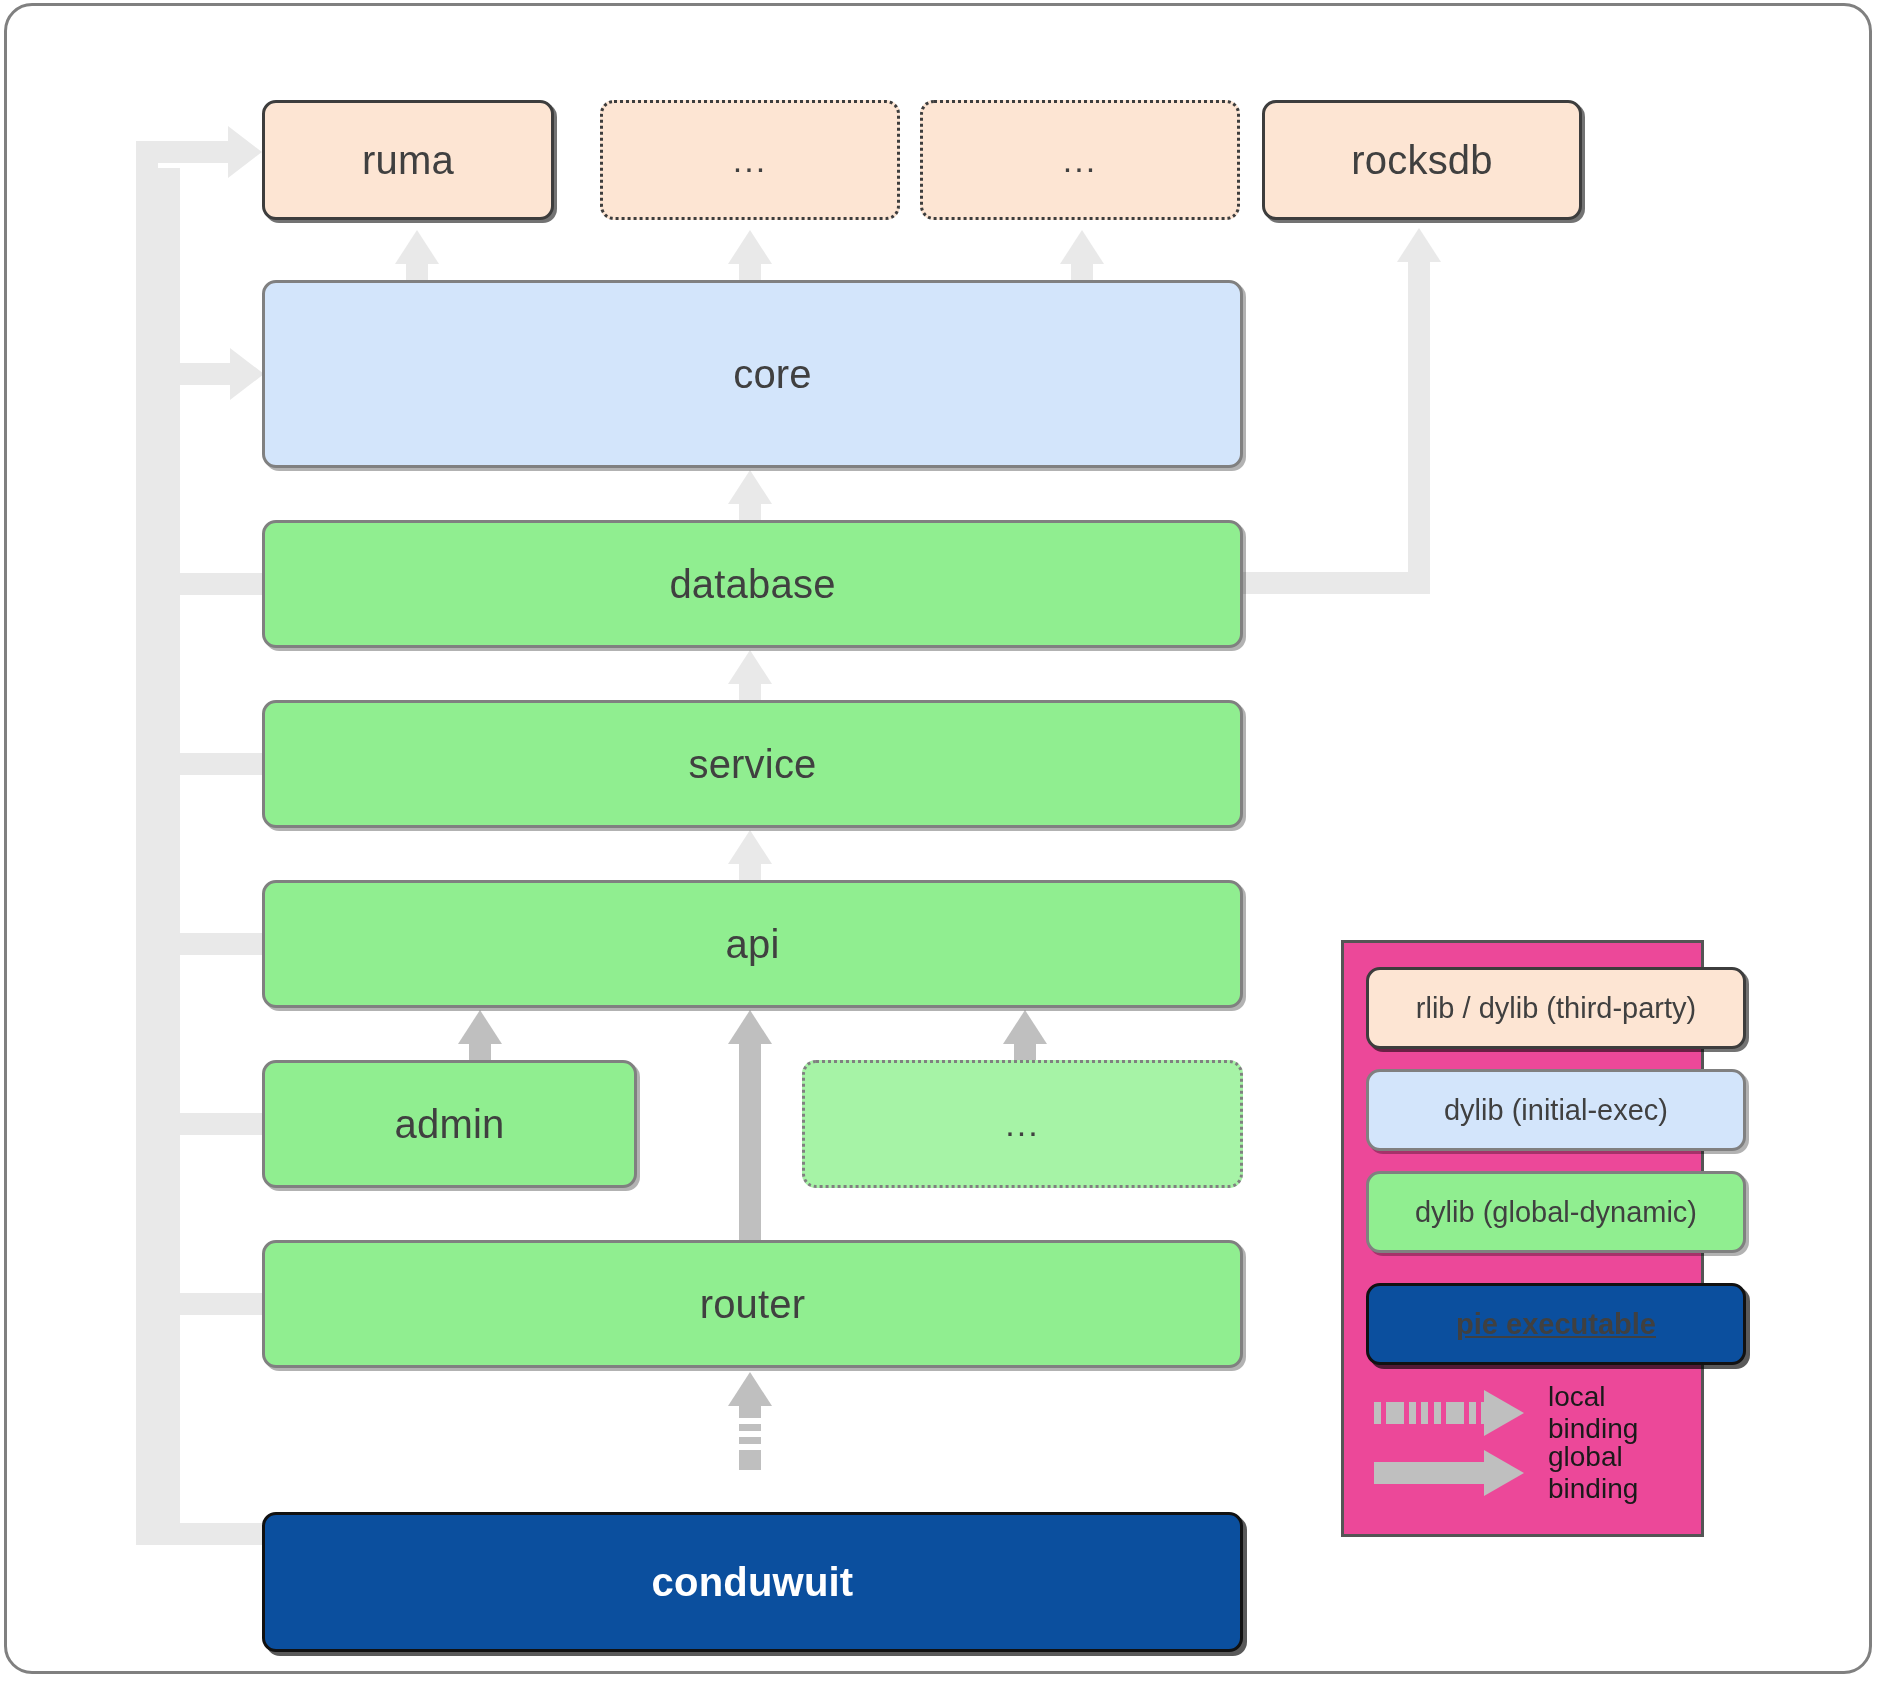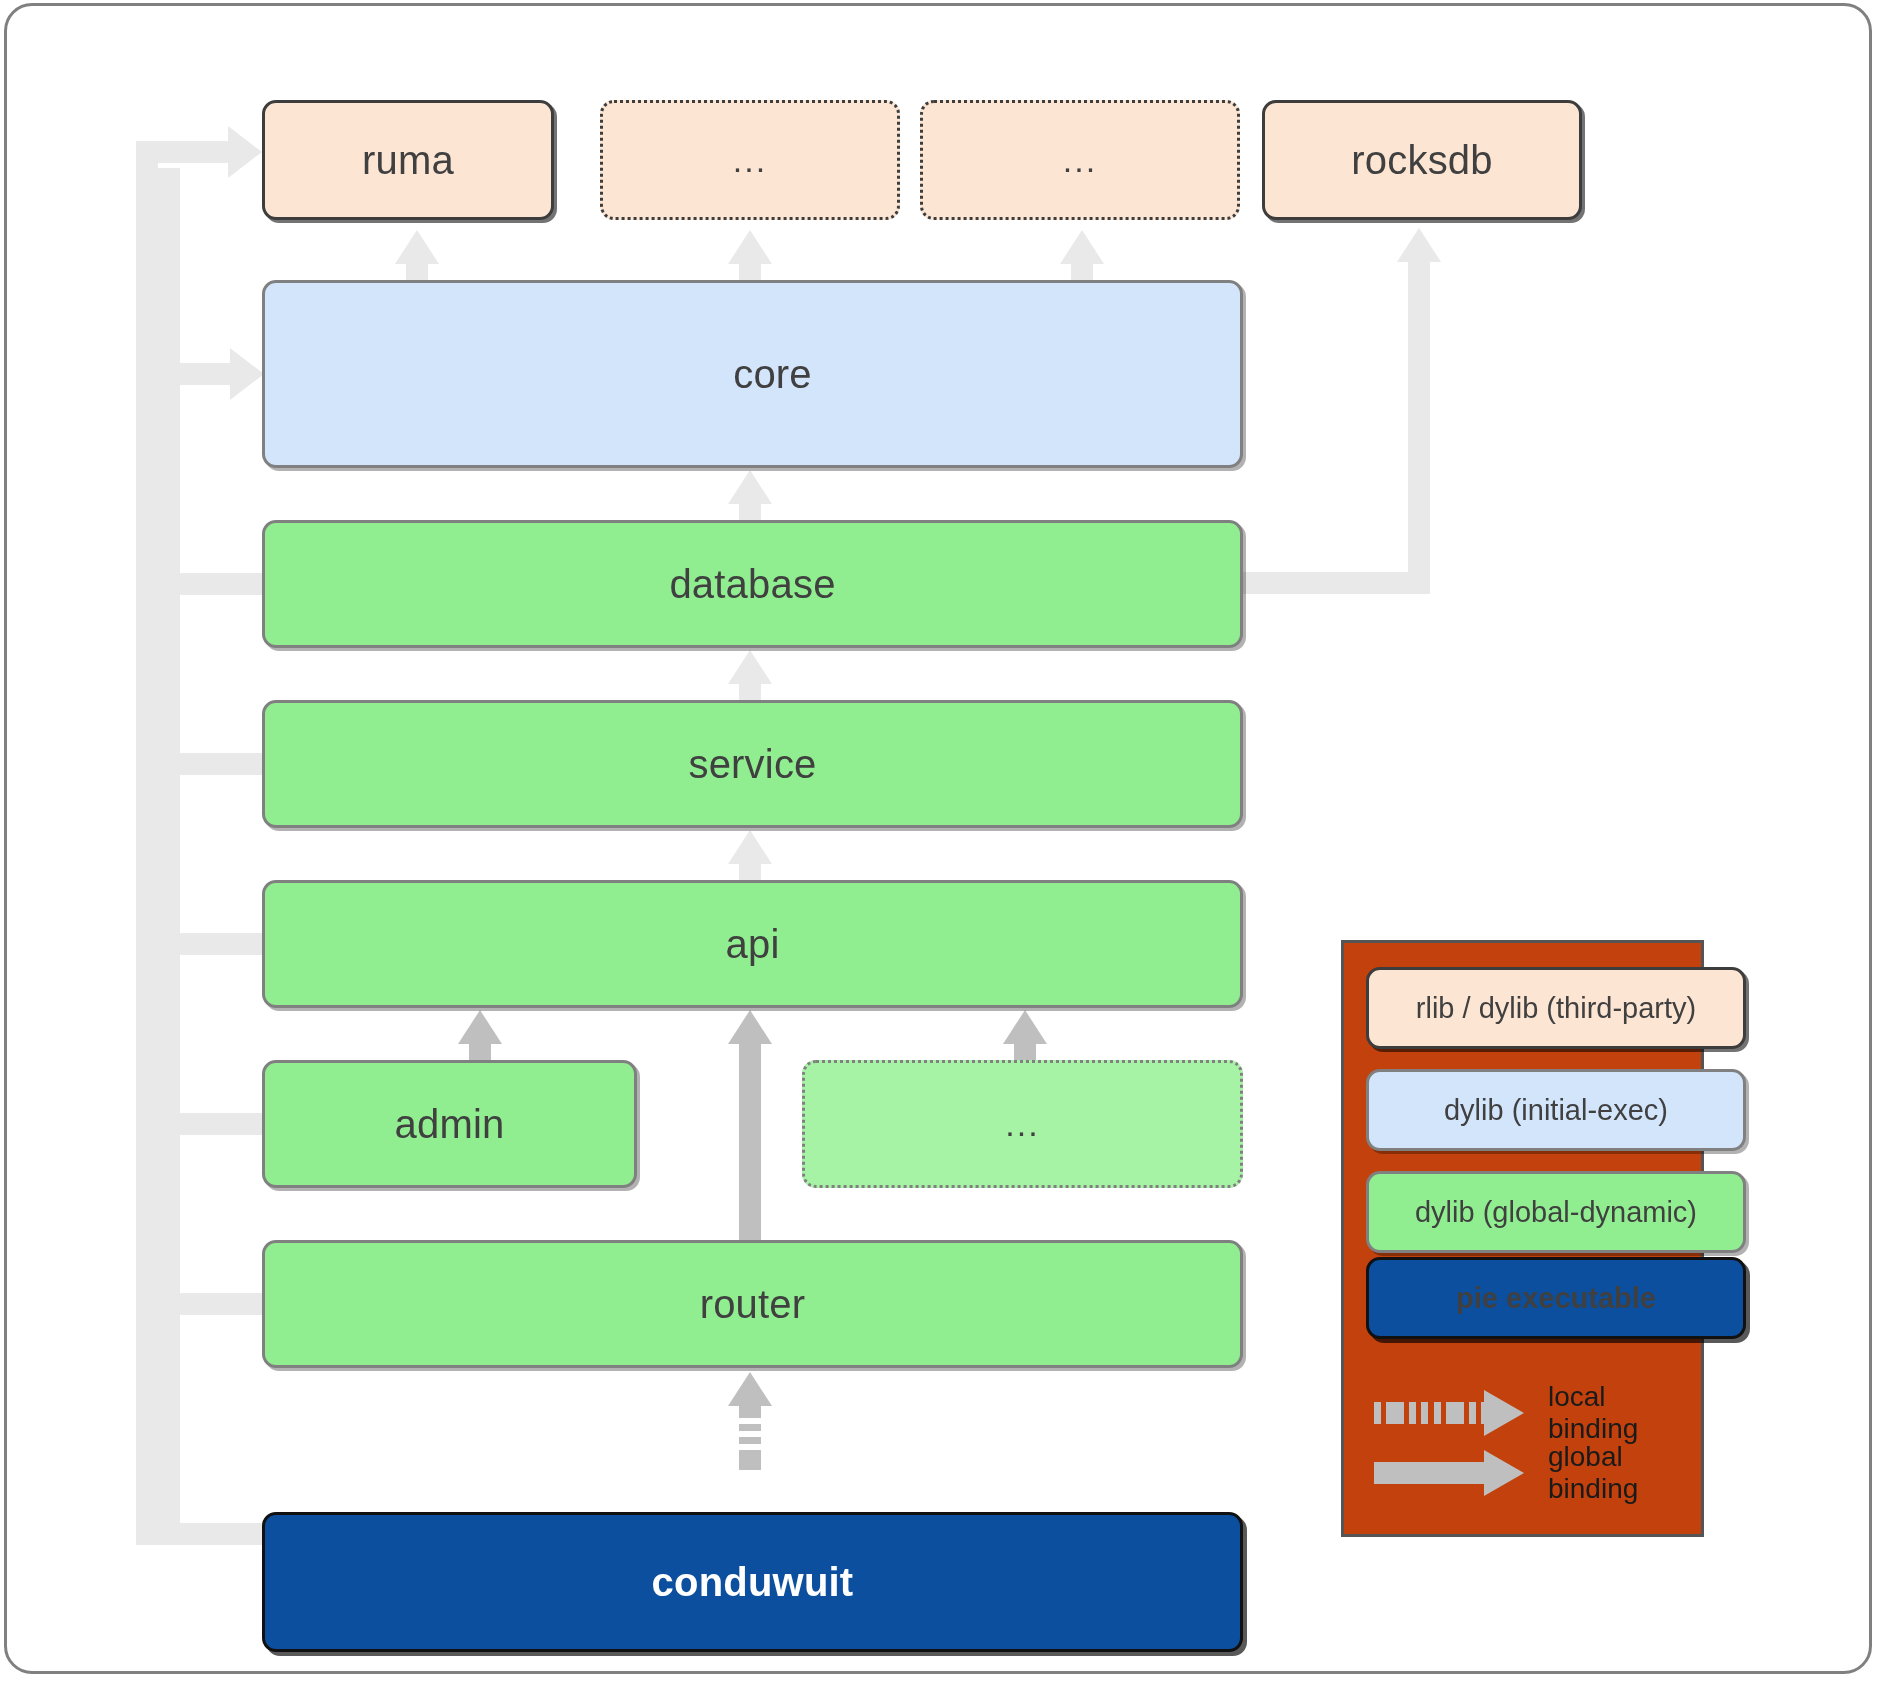--- a/index.html
+++ b/index.html
@@ -130,21 +130,21 @@
     border-left: 34px solid #e9e9e9;
   }
 
   
   #legend {
     position: absolute;
     left: 1341px;
     top: 940px;
     width: 363px;
     height: 597px;
-    background: #c2410c;
+    background: #ec4899;
     border: 3px solid #555555;
     box-sizing: border-box;
     z-index: 8;
   }
   .legend-node {
     position: absolute;
     left: 22px;
     width: 380px;
     height: 82px;
     box-sizing: border-box;
@@ -352,21 +352,21 @@
   <div id="legend">
     <div class="legend-node n-thirdparty" style="top:24px;">
       <span>rlib / dylib (third-party)</span>
     </div>
     <div class="legend-node n-initialexec" style="top:126px;">
       <span>dylib (initial-exec)</span>
     </div>
     <div class="legend-node n-globaldyn" style="top:228px;">
       <span>dylib (global-dynamic)</span>
     </div>
-    <div class="legend-node n-pie" style="top:314px; font-weight:bold;">
+    <div class="legend-node n-pie" style="top:340px; font-weight:bold;text-decoration:underline;">
       <span>pie executable</span>
     </div>
 
     <div class="legend-row" style="top:440px;">
       <span class="legend-glyph">
         <span class="glyph-arrow-shaft-dashed"></span>
         <span class="glyph-arrow-head"></span>
       </span>
       <span class="legend-text">local binding</span>
     </div>

